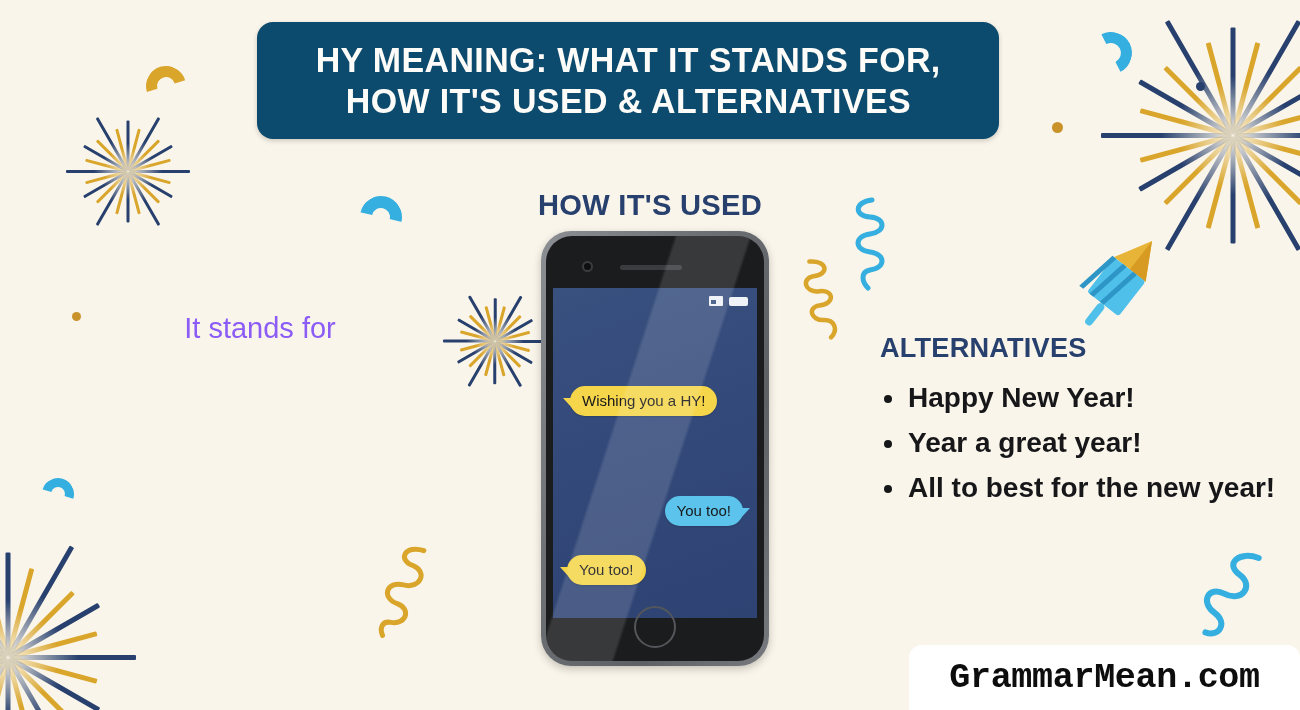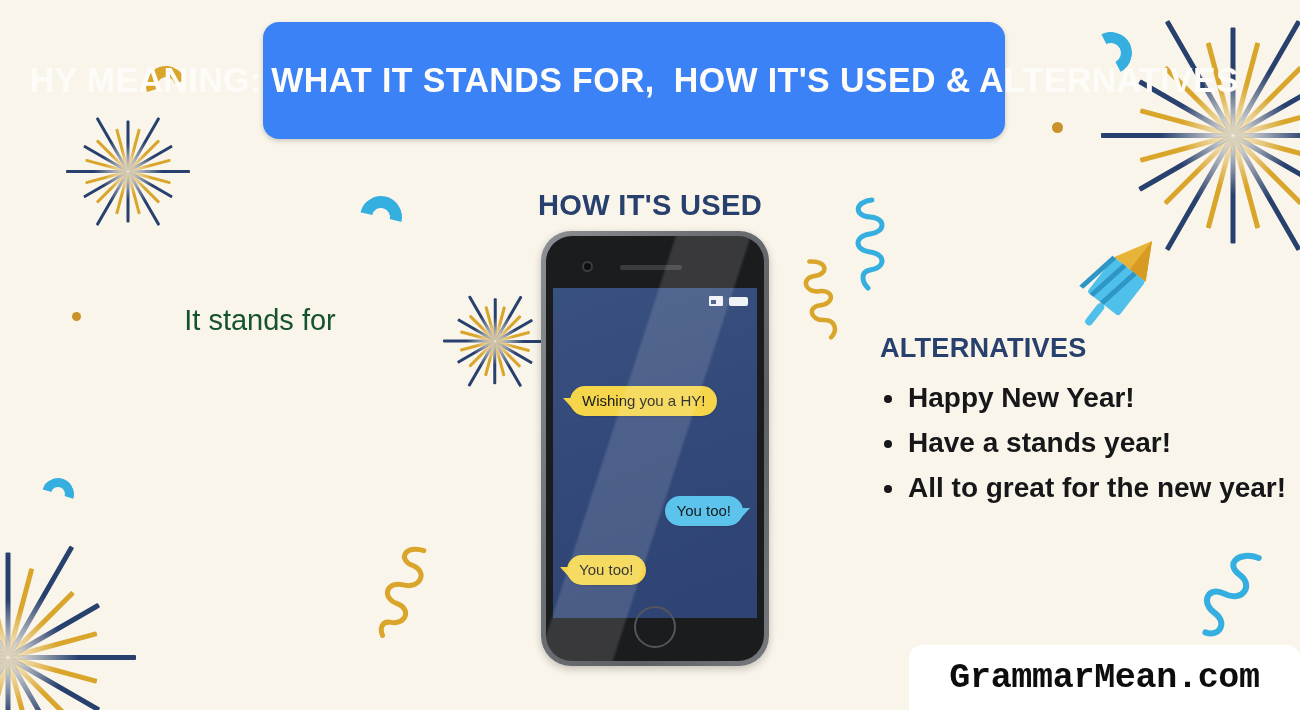--- a/index.html
+++ b/index.html
@@ -40,25 +40,26 @@
   .dot{ position:absolute; border-radius:50%; }
 
   .streamer{ position:absolute; }
   .streamer svg{ display:block; overflow:visible; }
 
   .rocket{ position:absolute; }
 
   
   #title-banner{
     position:absolute;
-    left:263px; top:22px;
+    left:257px; top:22px;
     width:742px; height:117px;
-    background:#3b82f6;
+    background:#0c4a6e;
     border-radius:16px;
     display:flex;
+    flex-direction:column;
     align-items:center;
     justify-content:center;
     box-shadow:0 2px 5px rgba(0,0,0,.18);
   }
   #title-banner .line{
     color:#FDFCF8;
     font-weight:bold;
     font-size:35px;
     letter-spacing:.4px;
     line-height:1.16;
@@ -75,23 +76,23 @@
     text-align:center;
   }
   #hy-abbrev{
     font-size:118px;
     font-weight:bold;
     color:#27406E;
     line-height:.95;
     letter-spacing:-1px;
   }
   #hy-desc{
-    margin-top:22px;
+    margin-top:30px;
     font-size:29px;
-    color:#14532d;
+    color:#8b5cf6;
     line-height:1.28;
     text-align:center;
   }
 
   
   #phone-heading{
     position:absolute;
     left:420px; top:188px;
     width:460px;
     text-align:center;
@@ -466,22 +467,22 @@
 
       <div id="home-button"></div>
       <div id="phone-glare"></div>
     </div>
   </div>
 
   <div id="alts">
     <div id="alts-title">ALTERNATIVES</div>
     <ul id="alts-list">
       <li>Happy New Year!</li>
-      <li>Have a stands year!</li>
-      <li>All to great for the new year!</li>
+      <li>Year a great year!</li>
+      <li>All to best for the new year!</li>
     </ul>
   </div>
 
   <div id="watermark">
     <span id="watermark-text">GrammarMean.com</span>
   </div>
 
 </div>
 
 </body></html>

